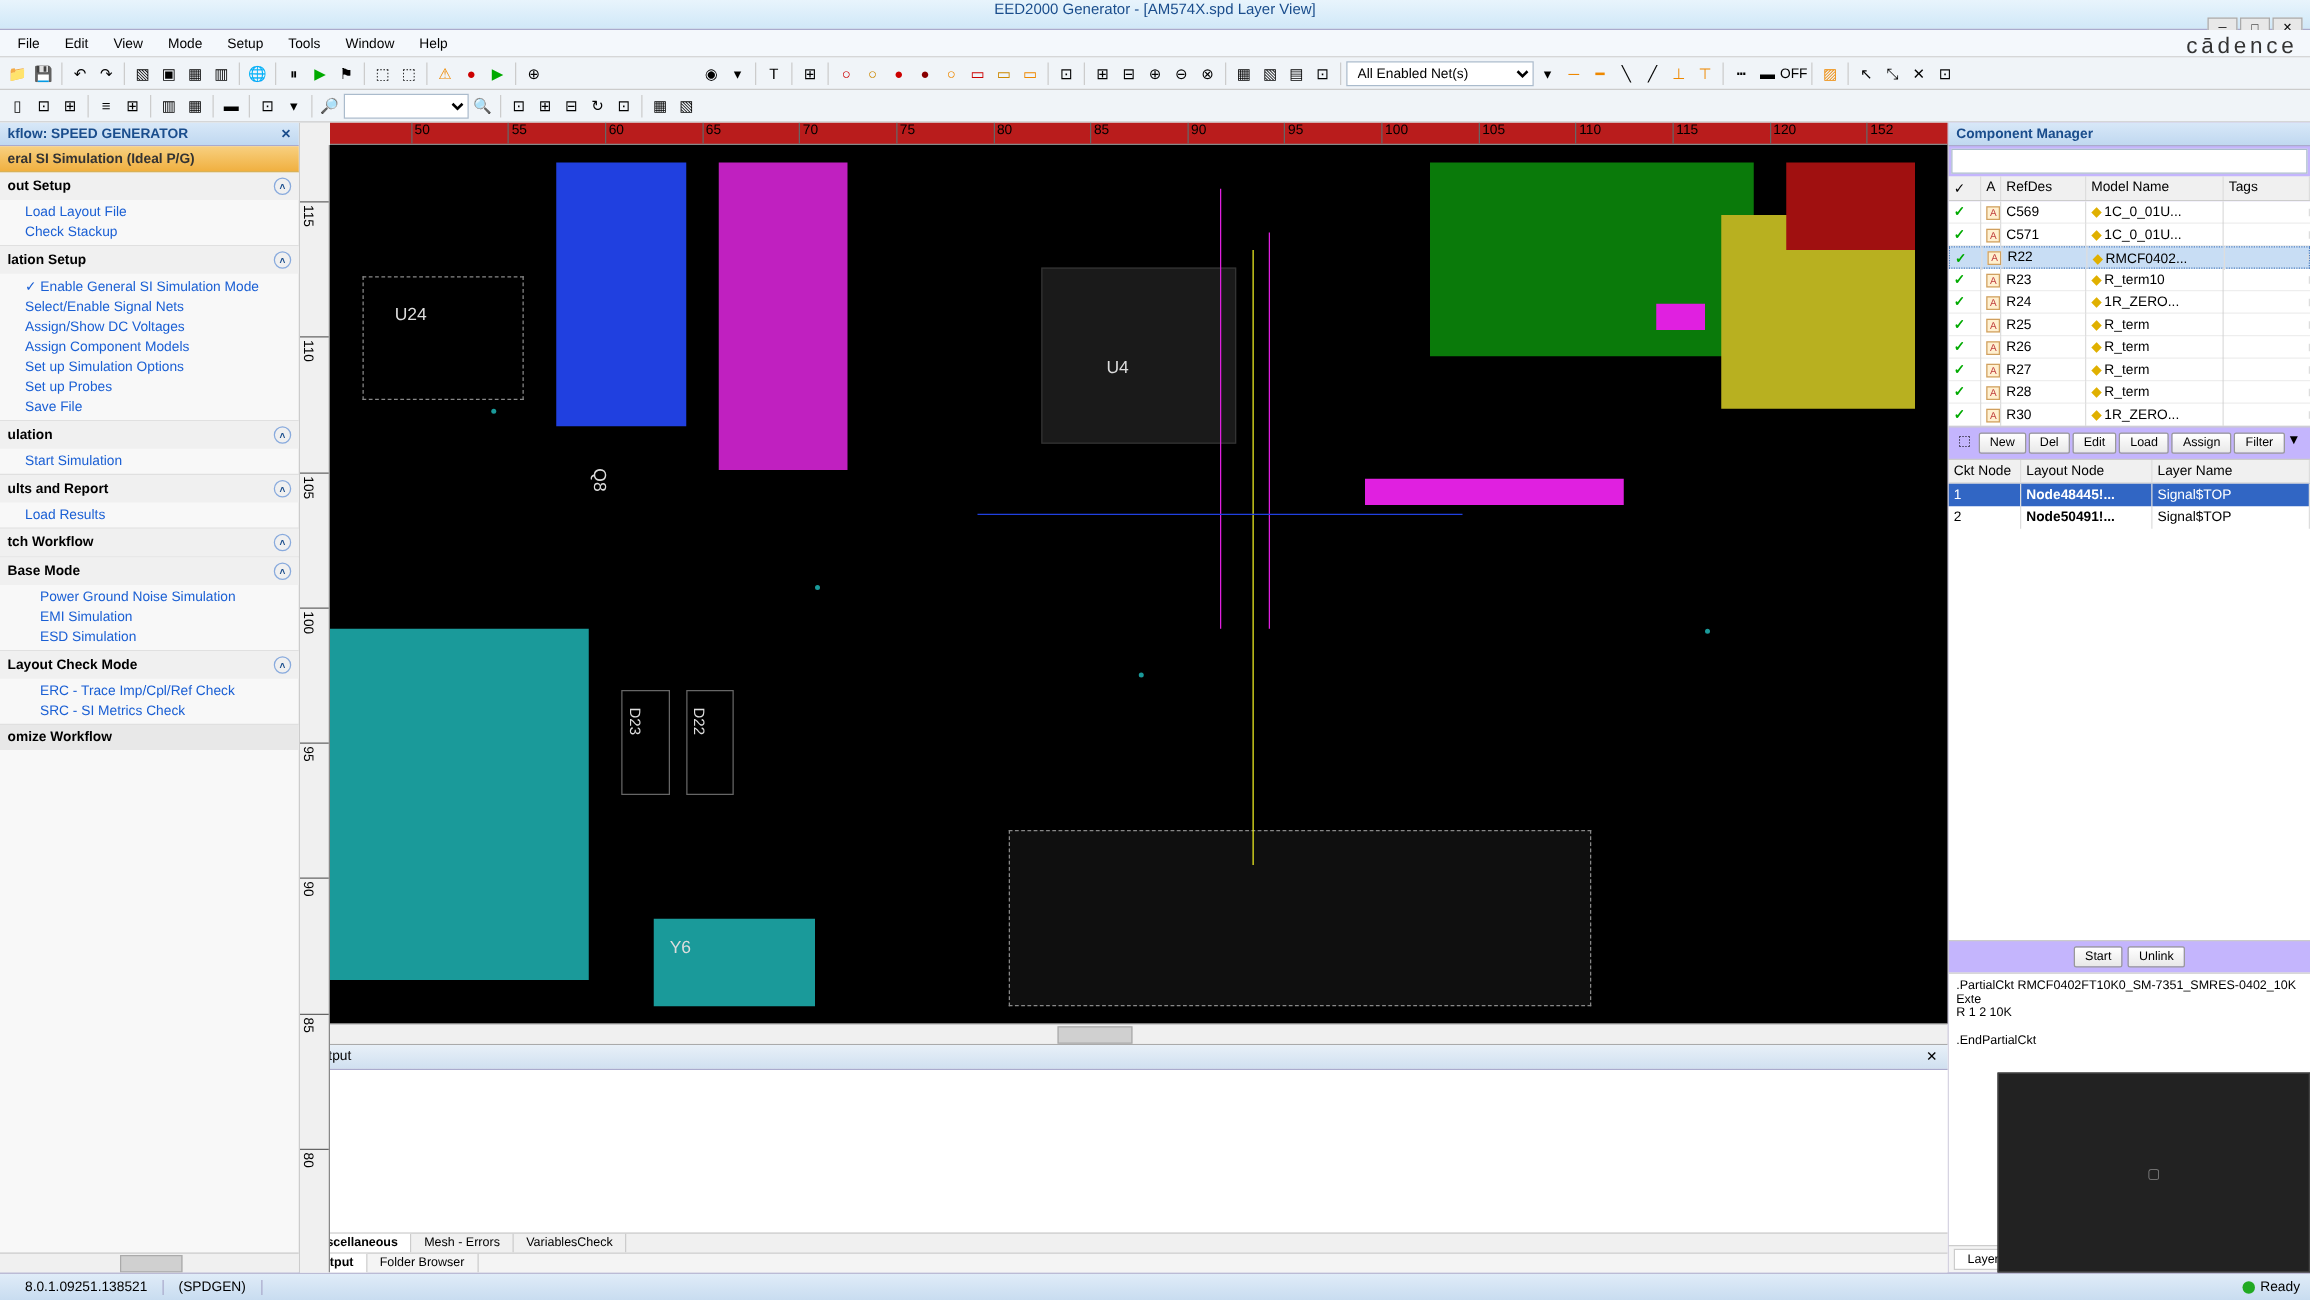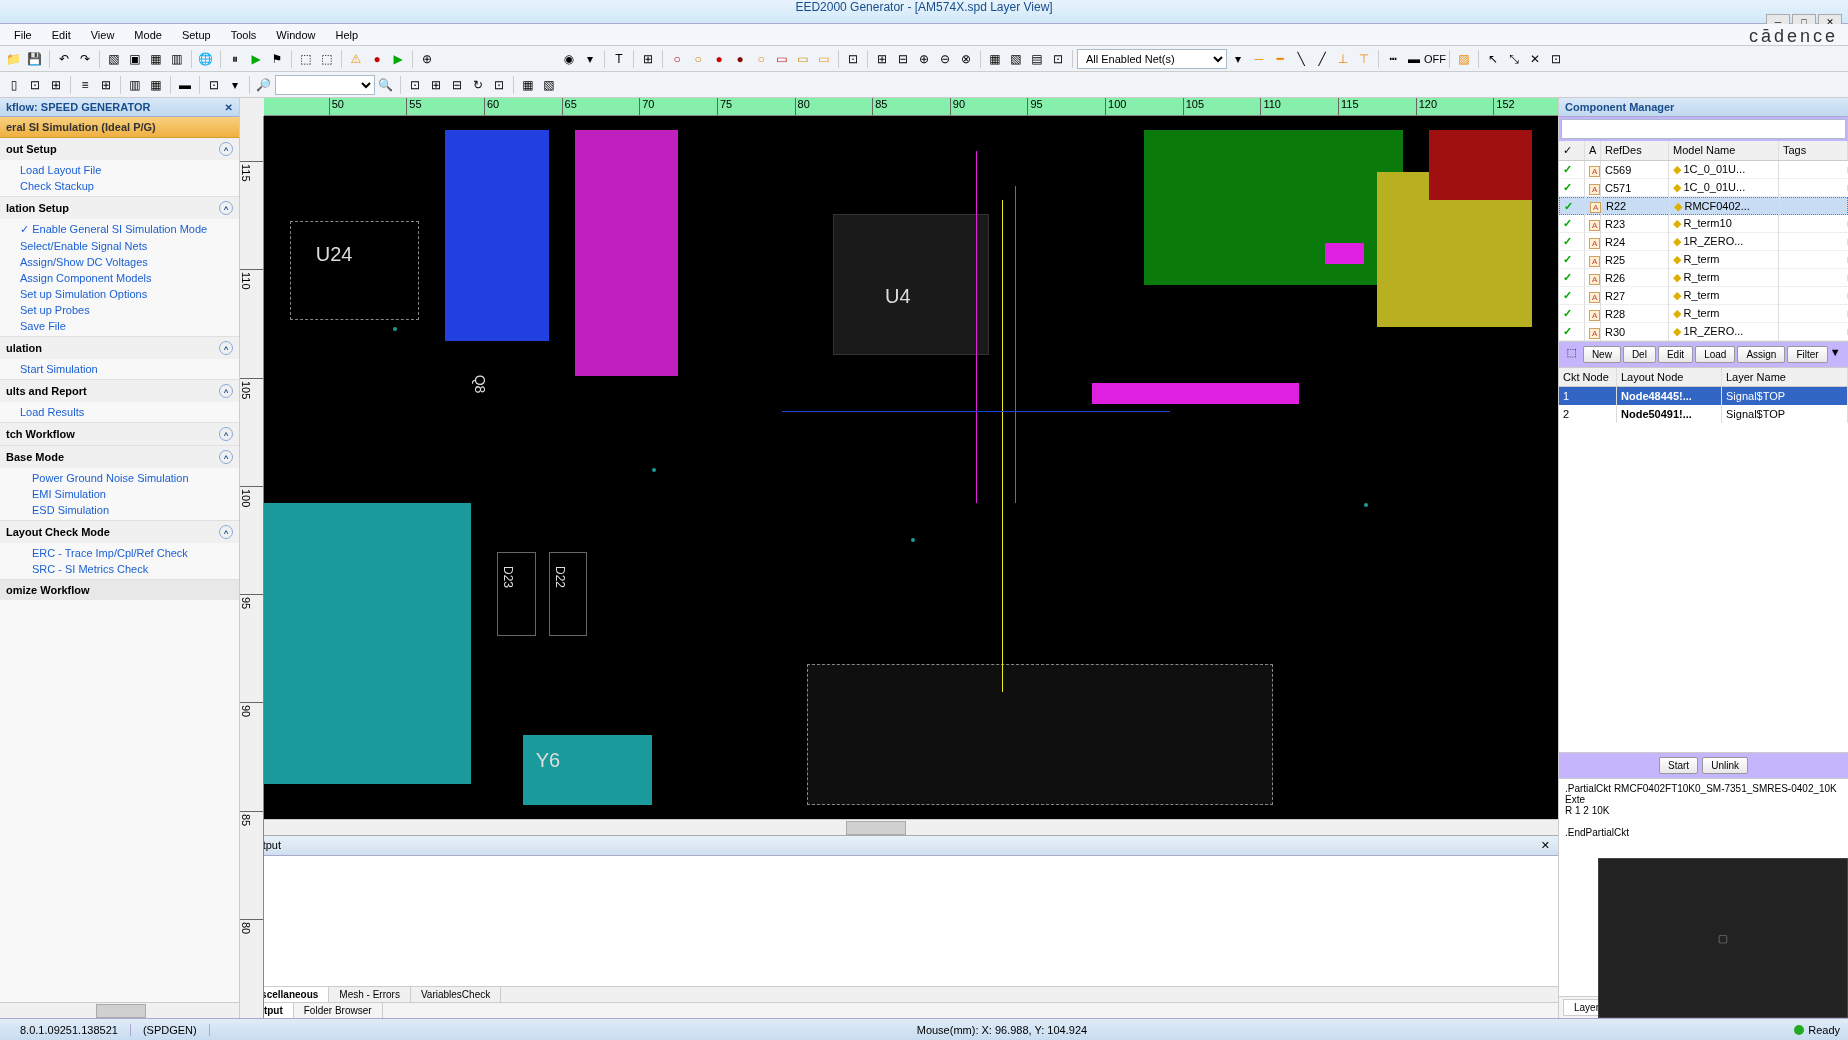--- a/index.html
+++ b/index.html
@@ -30,28 +30,28 @@
 .section { border-bottom: 1px solid #e0e0e0; }
 .section-header { background: #f0f0f0; padding: 4px 6px; font-weight: bold; display: flex; align-items: center; cursor: pointer; }
 .collapse-icon { margin-left: auto; width: 14px; height: 14px; border: 1px solid #88aadd; border-radius: 50%; display: flex; align-items: center; justify-content: center; font-size: 8px; color: #1a4d8c; }
 .section-body { padding: 2px 0; }
 .tree-item { padding: 2px 6px 2px 20px; color: #1a5fd4; cursor: pointer; }
 .tree-item.sub { padding-left: 32px; }
 .tree-item.black { color: #333; }
 .tree-item.checked::before { content: '✓ '; color: #1a5fd4; }
 
 .center-area { flex: 1; display: flex; flex-direction: column; position: relative; }
-.ruler-h { height: 18px; background: #86efac; border-bottom: 1px solid #888; position: relative; font-size: 9px; overflow: hidden; margin-left: 24px; }
+.ruler-h { height: 18px; background: #b91c1c; border-bottom: 1px solid #888; position: relative; font-size: 9px; overflow: hidden; margin-left: 24px; }
 .ruler-h .tick { position: absolute; top: 0; height: 100%; border-left: 1px solid #666; padding-left: 2px; }
 .ruler-v { width: 24px; background: #f0f0f0; border-right: 1px solid #888; position: absolute; top: 18px; bottom: 0; left: 0; font-size: 9px; }
 .ruler-v .tick { position: absolute; left: 0; width: 100%; border-top: 1px solid #666; writing-mode: vertical-lr; padding-top: 2px; }
 
 .canvas-wrap { flex: 1; display: flex; margin-left: 24px; position: relative; }
 .pcb-canvas { flex: 1; background: #000; position: relative; overflow: hidden; }
-.pcb-label { position: absolute; color: #ddd; font-size: 20px; font-weight: 300; }
+.pcb-label { position: absolute; color: #ddd; font-size: 14px; font-weight: 300; }
 .pcb-shape { position: absolute; }
 
 .scroll-h { height: 16px; background: #f0f0f0; border-top: 1px solid #ccc; margin-left: 24px; position: relative; }
 .scroll-thumb-h { position: absolute; height: 14px; background: #d0d0d0; border: 1px solid #aaa; top: 1px; left: 45%; width: 60px; }
 
 .output-panel { border-top: 1px solid #aaa; background: white; display: flex; flex-direction: column; }
 .output-header { background: linear-gradient(#e8f0f8, #d0e0f0); padding: 3px 8px; display: flex; border-bottom: 1px solid #aac; }
 .output-header .close-x { margin-left: auto; cursor: pointer; }
 .output-body { height: 130px; background: white; }
 .output-tabs { background: #f0f0f0; border-top: 1px solid #ccc; display: flex; }
@@ -537,20 +537,19 @@
     <div class="info-text" id="info-text">.PartialCkt RMCF0402FT10K0_SM-7351_SMRES-0402_10K Exte<br>R 1 2 10K<br><br>.EndPartialCkt</div>
     <div class="bottom-tabs">
       <div class="bottom-tab">Layer S</div>
     </div>
   </div>
 </div>
 
 <div class="statusbar">
   <span class="status-seg">8.0.1.09251.138521</span>
   <span class="status-seg">(SPDGEN)</span>
-  <span style="flex:1;text-align:center">Mouse(mm): X: 96.988, Y: 104.924</span>
   <div class="status-ready">
     <span class="status-dot"></span>
     <span>Ready</span>
   </div>
 </div>
 
 <div class="webcam">▢</div>
 
 </body></html>

